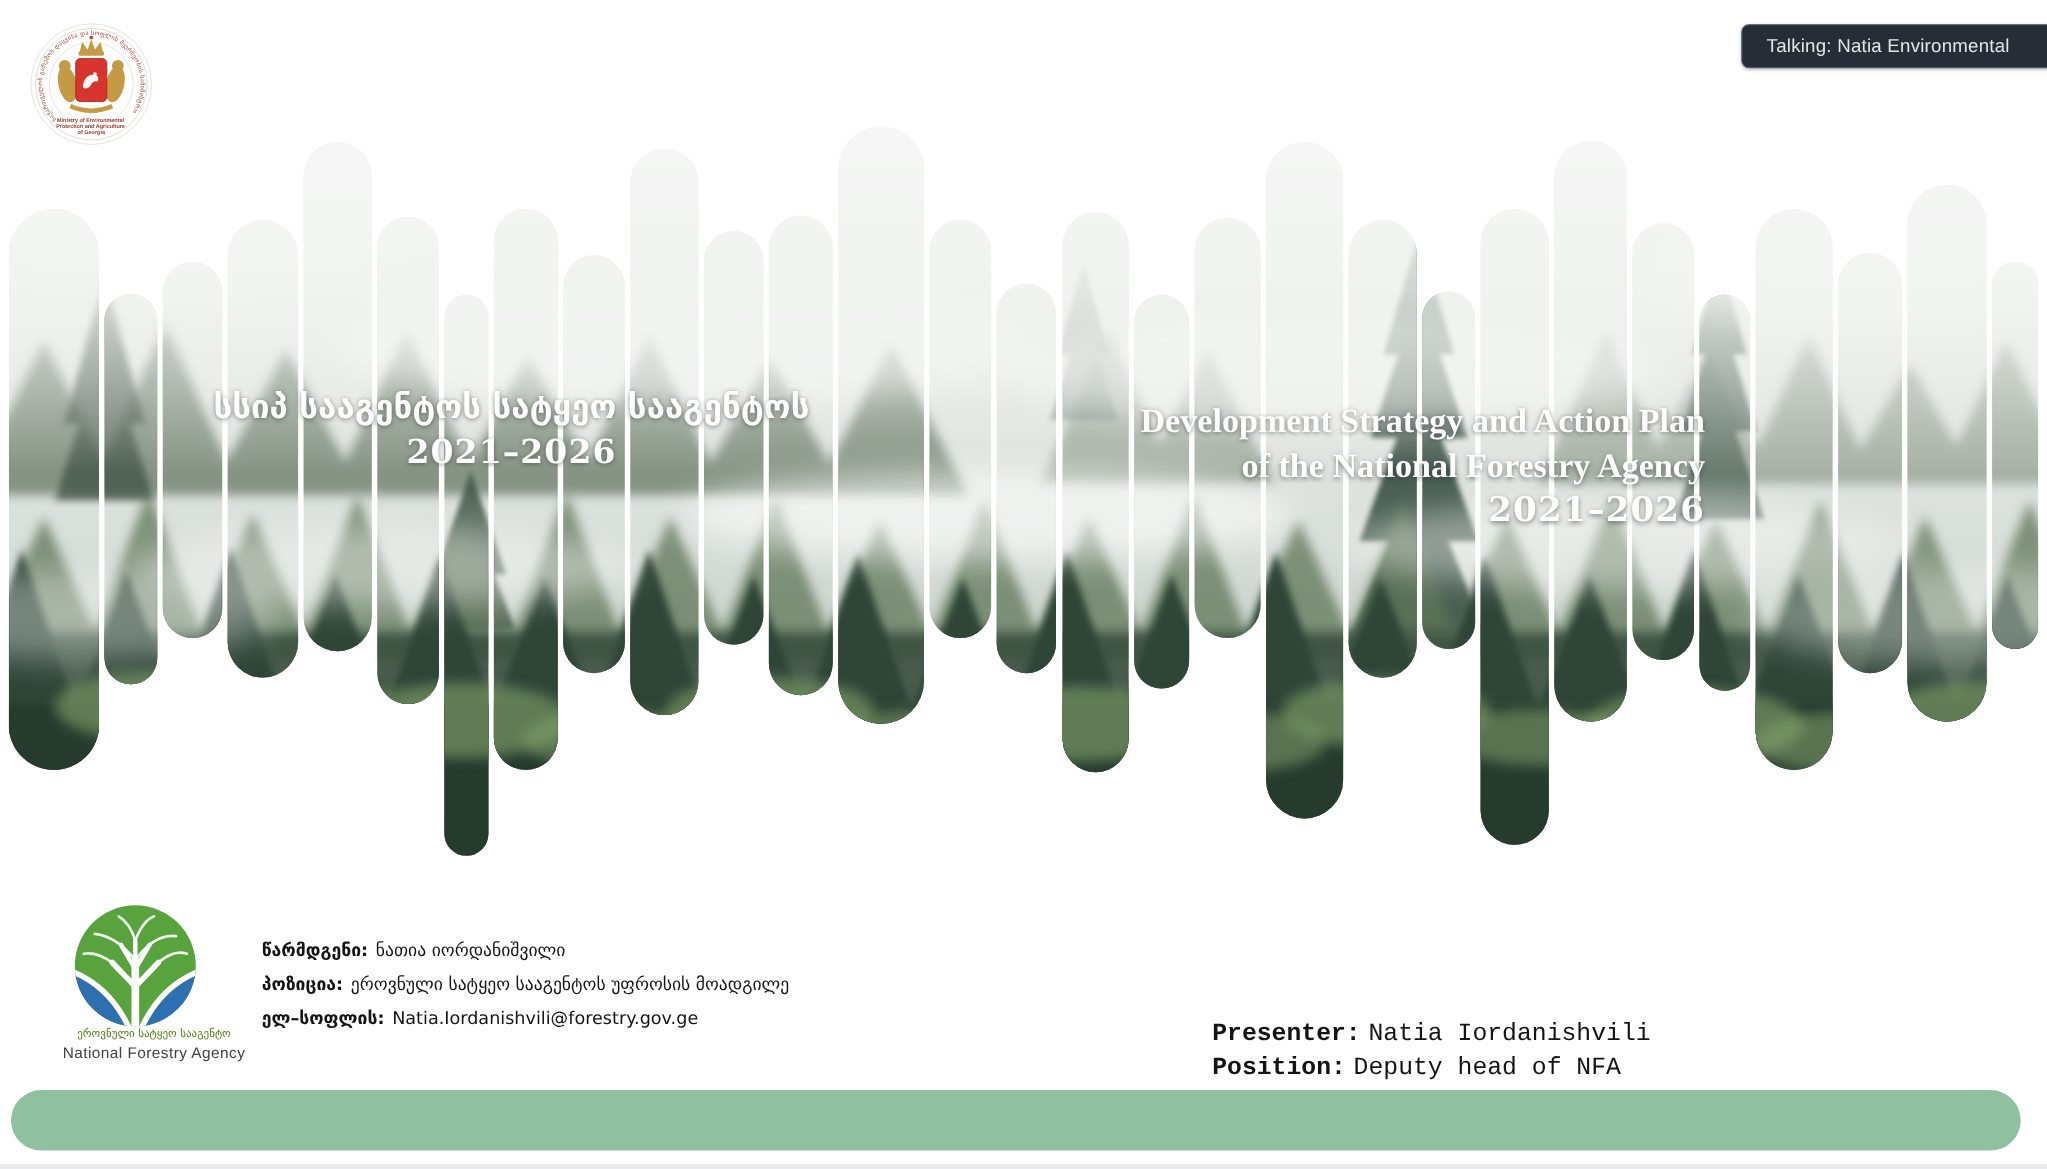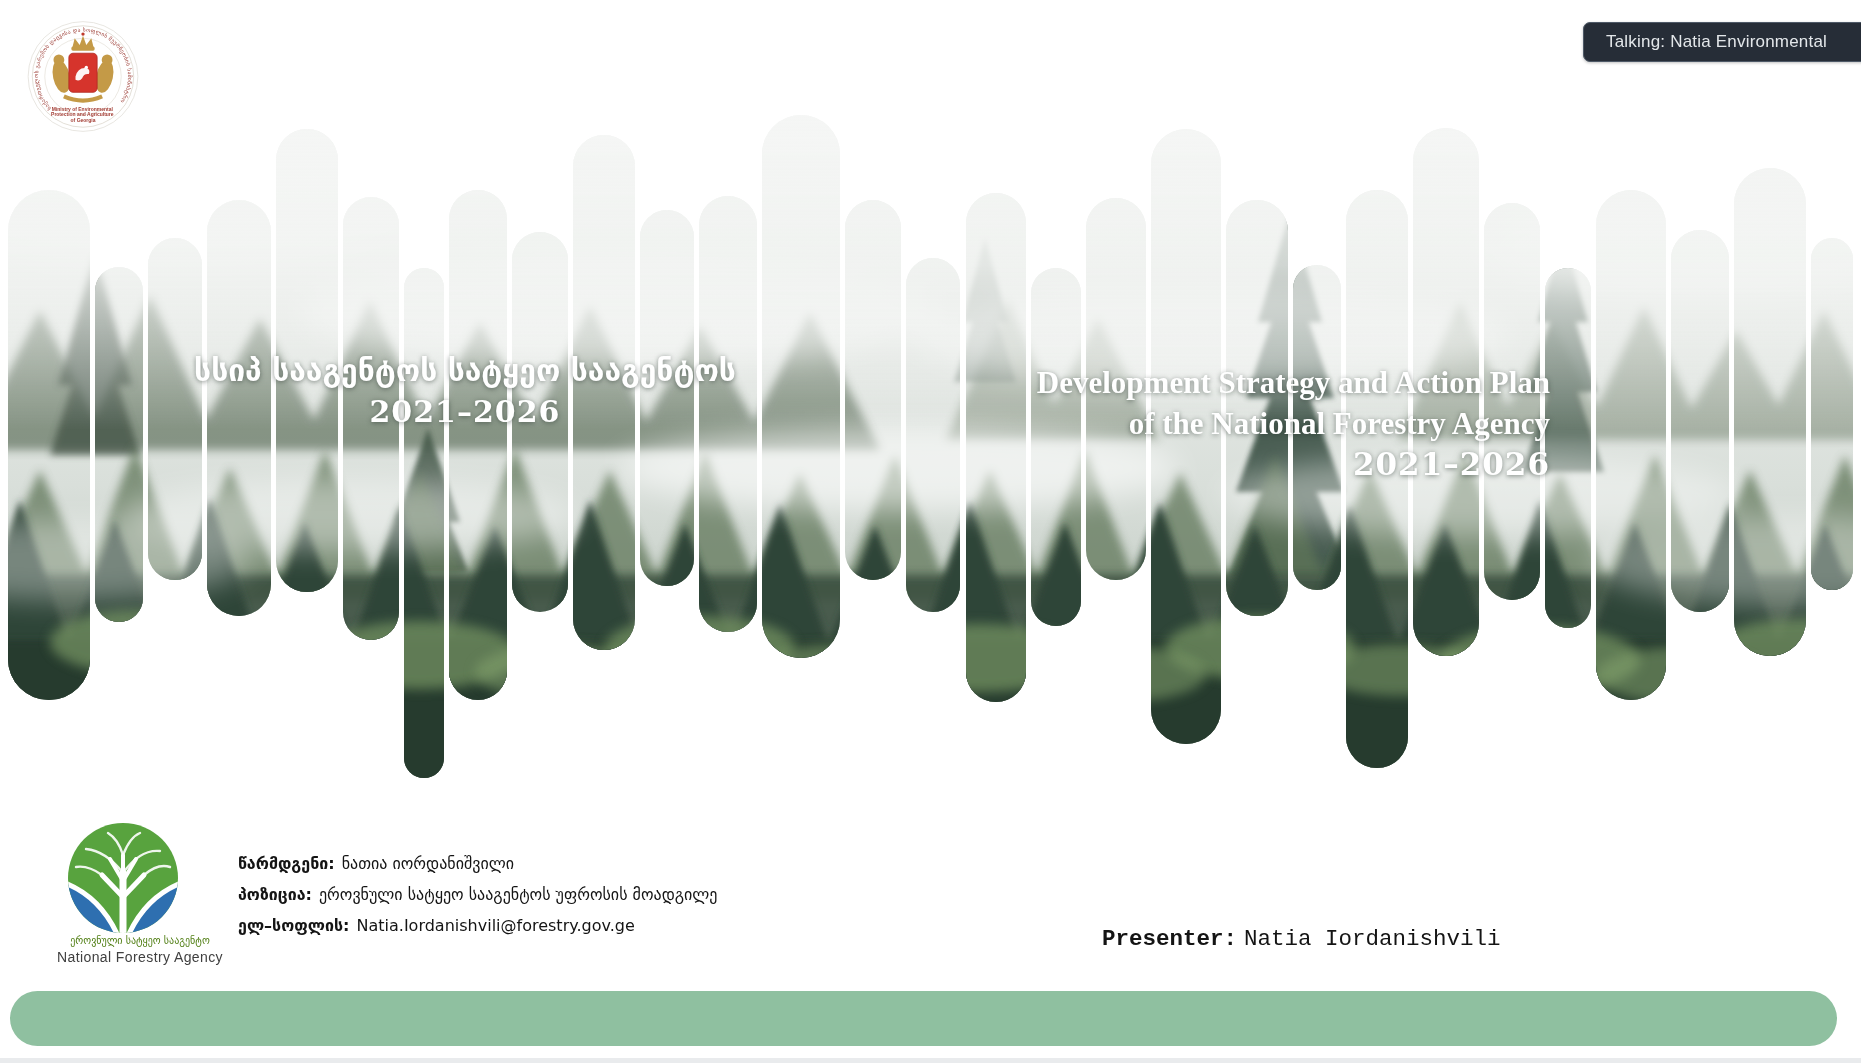--- a/index.html
+++ b/index.html
@@ -326,18 +326,21 @@
     </div>
     <div class="info-line">
       <b>ელ–სოფლის:</b><span>Natia.Iordanishvili@forestry.gov.ge</span>
     </div>
   </div>
 
   <div class="info-en">
     <div class="info-line">
       <b>Presenter:</b><span>Natia Iordanishvili</span>
     </div>
+    <div class="info-line">
+      <b>Position:</b><span>Deputy head of NFA</span>
+    </div>
   </div>
 
   <div class="accent-bar"></div>
   <div class="bottom-strip"></div>
 
 </div>
 
 </body></html>

